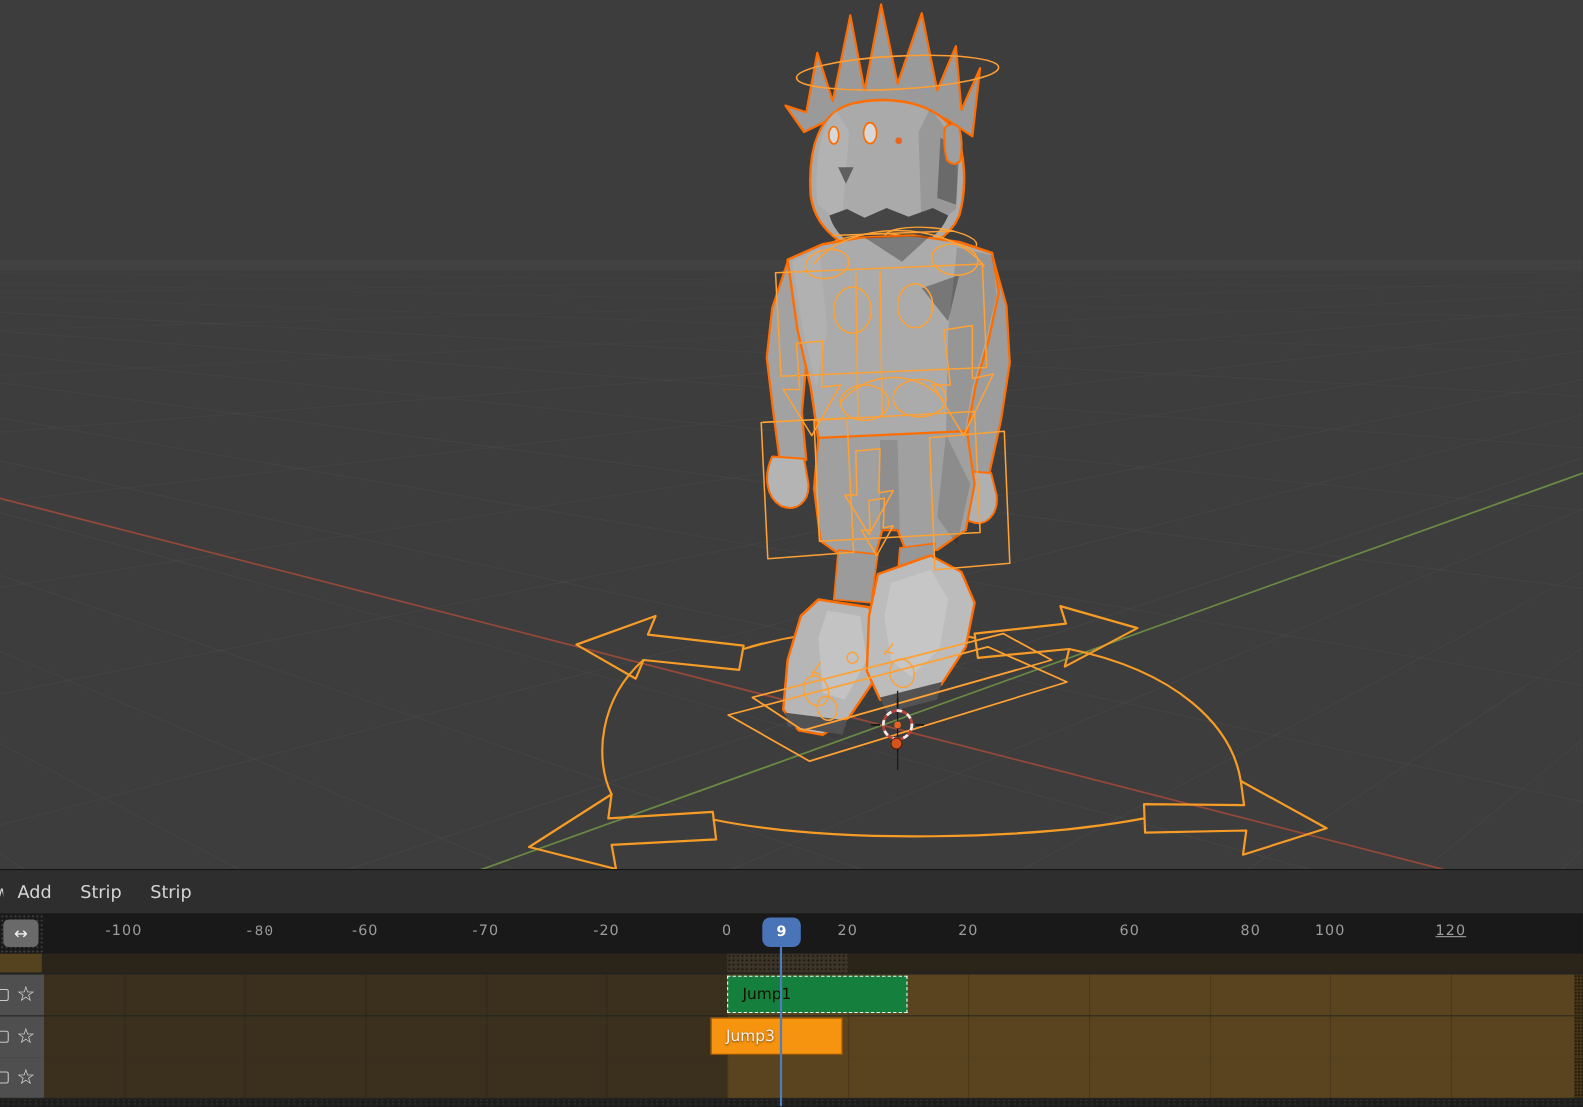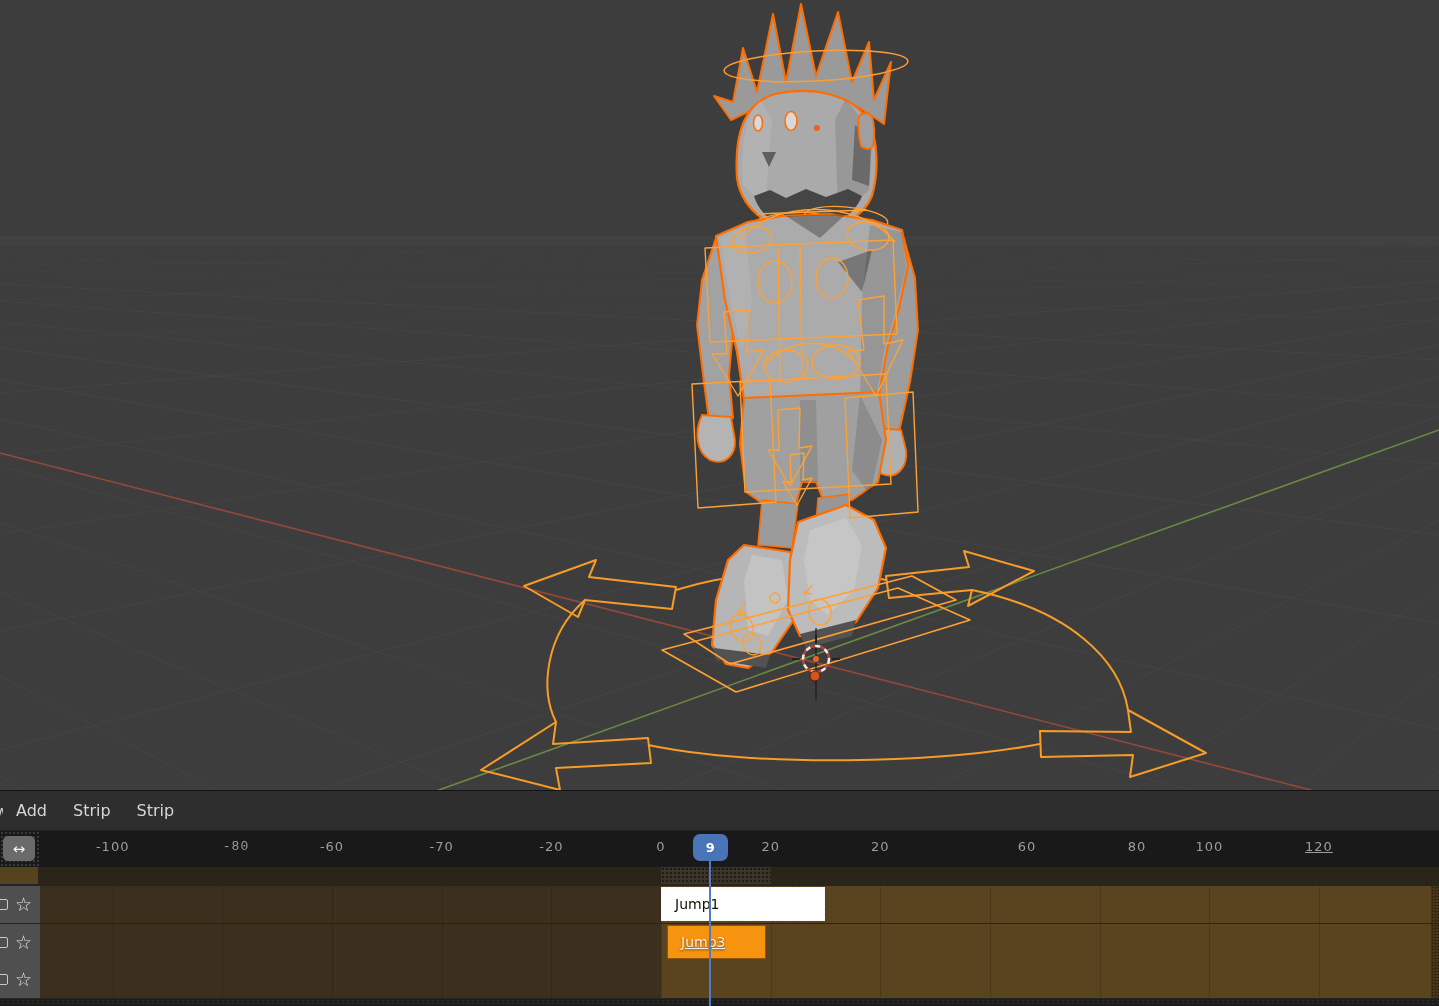--- a/index.html
+++ b/index.html
@@ -36,21 +36,21 @@
   .star-icon{color:#e3e3e3;font-size:19px;margin-left:7px;line-height:1;}
   .track-body{position:absolute;left:40px;top:0;right:0;height:37px;background:#3b301d;}
   .track-after{position:absolute;top:0;height:37px;background:#59441f;}
   .vline{position:absolute;top:0;height:37px;width:1px;background:rgba(0,0,0,.16);}
   .scrollband{position:absolute;top:0;right:0;width:8px;height:37px;background:rgba(20,14,6,.30);
       background-image:radial-gradient(rgba(0,0,0,.5) 1px,transparent 1px);background-size:3px 3px;}
   .strip{position:absolute;top:1px;height:34px;background:#f6930f;border:1px solid rgba(60,30,0,.55);
       box-sizing:border-box;display:flex;align-items:center;color:#efefec;font-size:14px;
       text-shadow:0 1px 2px rgba(0,0,0,.55);}
   .strip span{padding-left:13px;}
-  .strip.selected{background:#ffffff;border:1.5px dashed #f4f4f4;color:#141000;text-shadow:none;}
+  .strip.selected{background:#15803d;border:1.5px dashed #f4f4f4;color:#141000;text-shadow:none;}
   .bottom-band{position:absolute;left:0;top:208px;width:1439px;height:7px;background:#1d1d1d;
       background-image:radial-gradient(rgba(90,80,60,.35) 1px,transparent 1px);background-size:5px 3px;}
   .playhead{position:absolute;top:70px;width:2.5px;height:145px;background:#4e7cbf;z-index:5;}
 </style>
 </head>
 <body>
 
 <div class="app">
 
   <div class="viewport">
@@ -270,21 +270,21 @@
             <div class="vline" style="left: 292.02px;"></div>
             <div class="vline" style="left: 401.68px;"></div>
             <div class="vline" style="left: 511.34px;"></div>
             <div class="vline" style="left: 621px;"></div>
             <div class="vline" style="left: 730.66px;"></div>
             <div class="vline" style="left: 840.32px;"></div>
             <div class="vline" style="left: 949.98px;"></div>
             <div class="vline" style="left: 1059.64px;"></div>
             <div class="vline" style="left: 1169.3px;"></div>
             <div class="vline" style="left: 1278.96px;"></div>
-            <div class="strip" style="left: 627px; width: 99px; text-decoration: underline;">
+            <div class="strip" style="left: 606px; width: 120px;">
               <span>Jump3</span>
             </div>
             <div class="scrollband"></div>
           </div>
         </div>
         <div class="track-row" style="top: 170px;">
           <div class="track-head">
             <span class="chk-icon"></span>
             <span class="star-icon">☆</span>
           </div>

